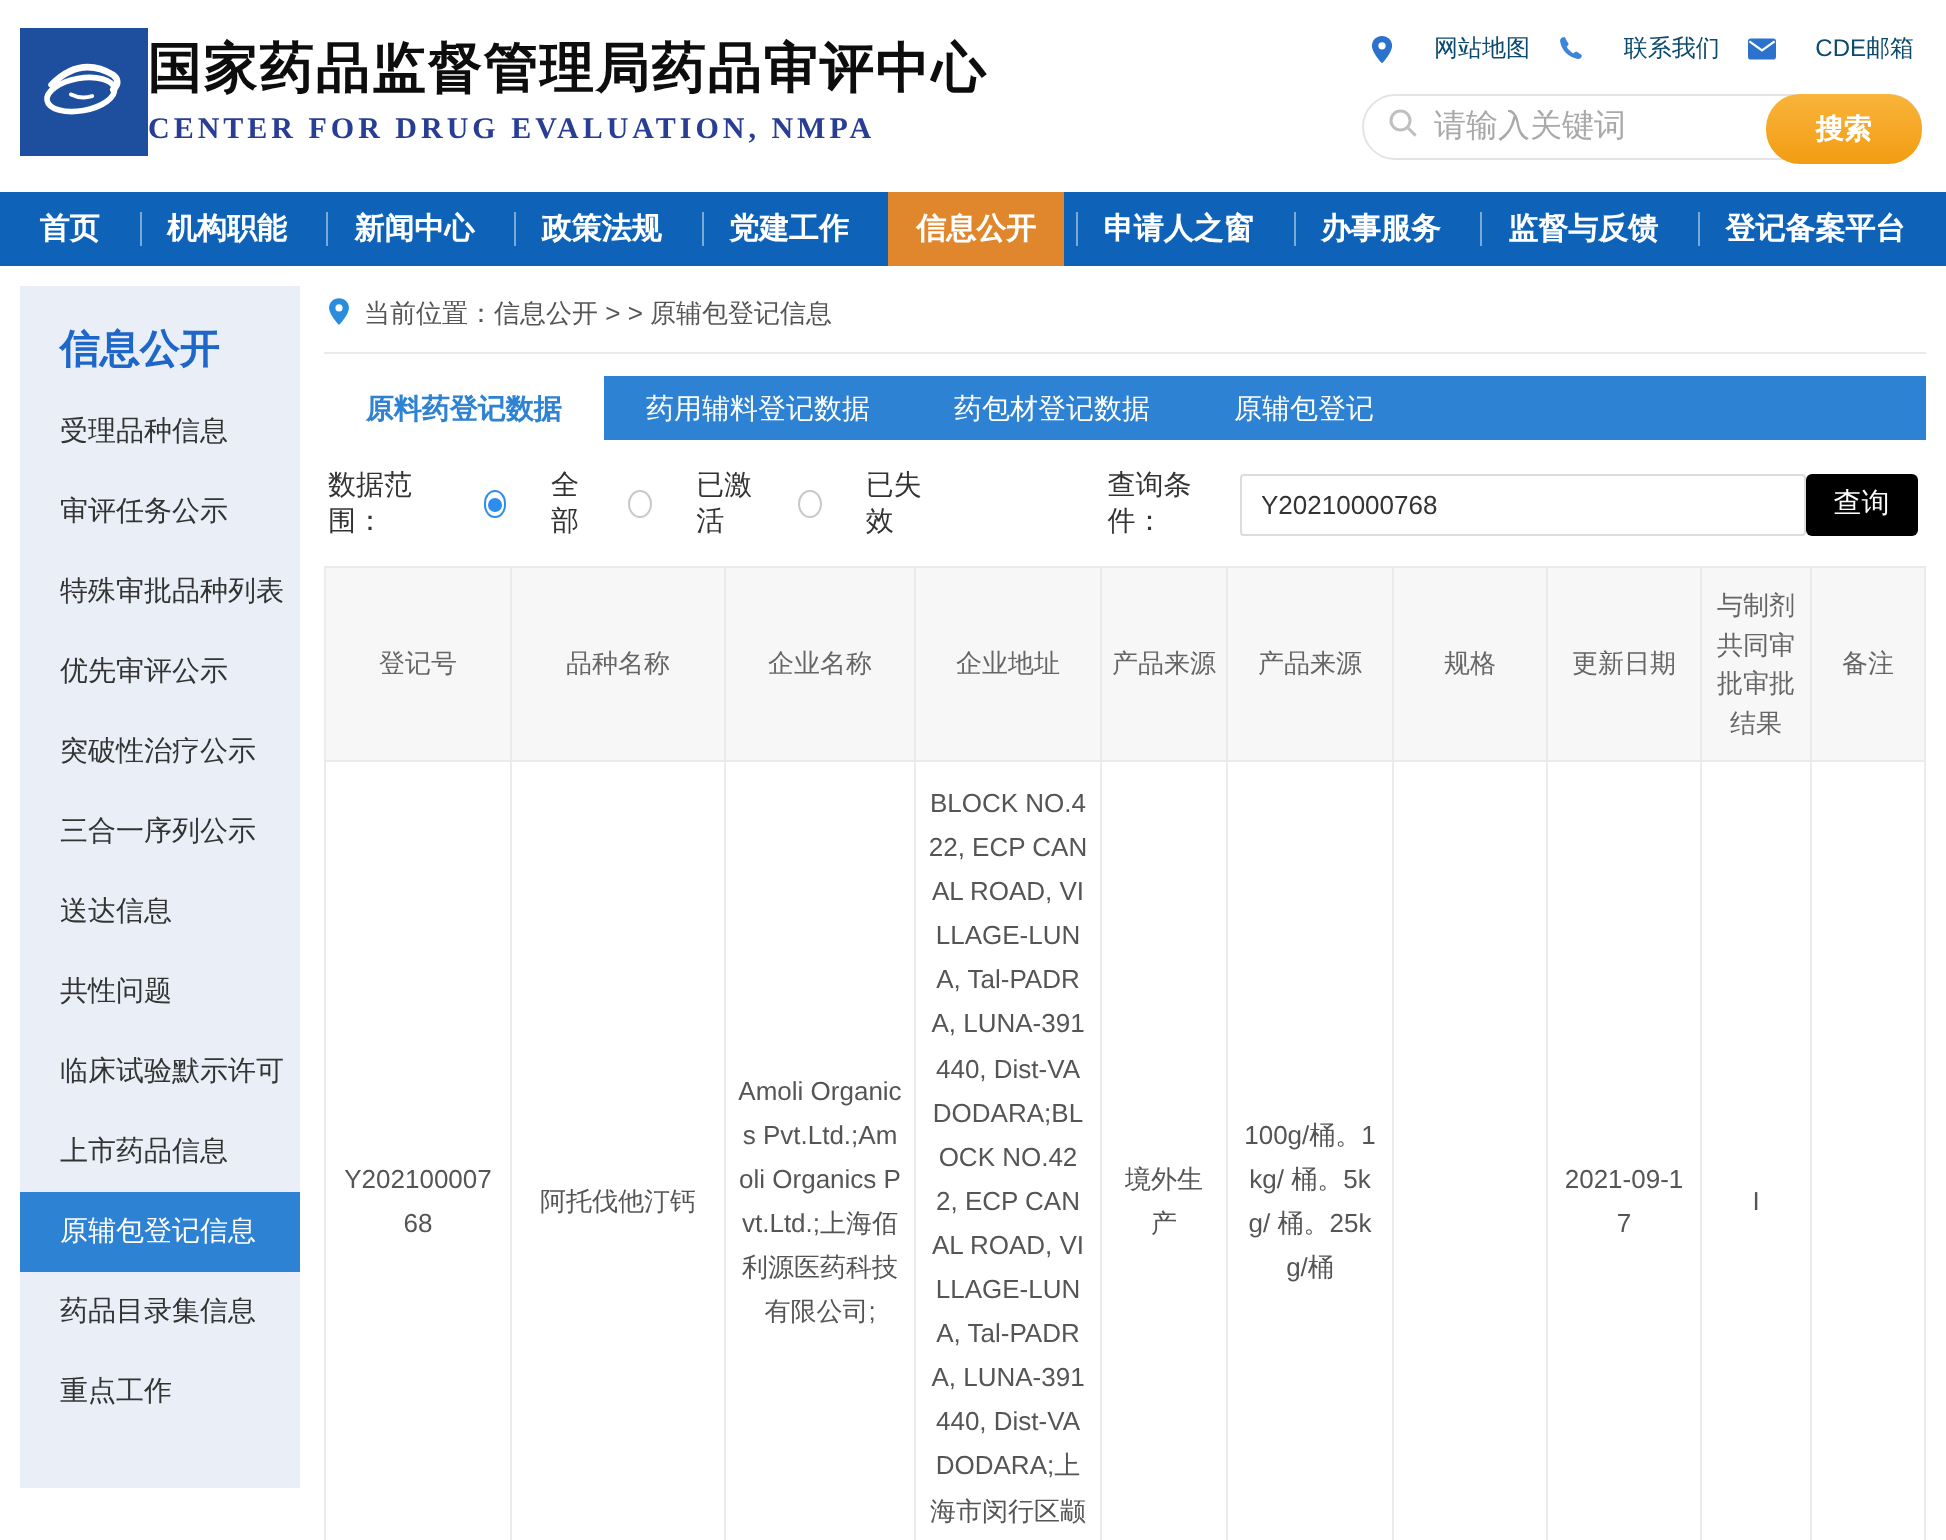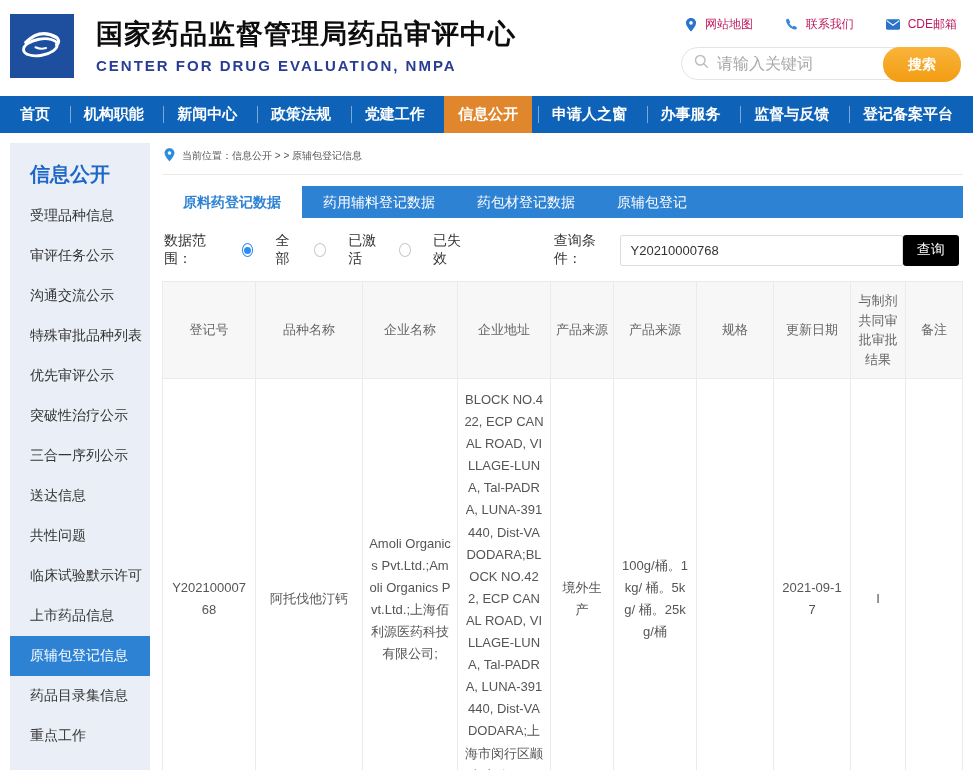--- a/index.html
+++ b/index.html
@@ -3,26 +3,26 @@
 <meta charset="utf-8">
 <style>
   * { margin:0; padding:0; box-sizing:border-box; }
   html,body { width:973px; height:770px; overflow:hidden; background:#fff;
     font-family:"Liberation Sans","DejaVu Sans",sans-serif; }
 
   
   .header { position:relative; height:96px; background:#fff; }
   .logo { position:absolute; left:10px; top:14px; width:64px; height:64px; background:#1e4f9e;
     display:flex; align-items:center; justify-content:center; }
-  .brand { position:absolute; left:96px; top:16px; }
+  .brand { position:absolute; left:74px; top:16px;font-family:Liberation Serif, serif; }
   .brand-title { font-size:27px; font-weight:bold; color:#0d0d0d; letter-spacing:1px; }
   .brand-sub { margin-top:5px; font-size:15px; font-weight:bold; color:#283d94; letter-spacing:2px; }
   .hdr-right { position:absolute; right:12px; top:16px; width:280px; }
   .quick-links { display:flex; justify-content:space-between; padding:0 4px; }
-  .qlink { display:flex; align-items:center; gap:8px; font-size:12px; color:#be185d; cursor:pointer; }
+  .qlink { display:flex; align-items:center; gap:20px; font-size:12px; color:#0c4a6e; cursor:pointer; }
   .qlink svg { display:block; }
   .searchbar { position:relative; margin-top:14px; width:280px; height:33px;
     border:1px solid #e4e4e4; border-radius:17px; background:#fff; display:flex; align-items:center; }
   .searchbar .mag { margin-left:12px; }
   .search-input { flex:1; border:none; outline:none; font-size:16px; color:#333; margin-left:8px;
     background:transparent; font-family:inherit; }
   .search-input::placeholder { color:#a9a9a9; }
   .search-btn { position:absolute; right:-1px; top:-1px; height:35px; width:78px; border:none;
     border-radius:17px; background:linear-gradient(#f9b43a,#f29c13); color:#fff; font-size:14px;
     font-weight:bold; cursor:pointer; font-family:inherit; }
@@ -38,21 +38,21 @@
   .nav-item.active::before { display:none; }
 
   
   .page { display:flex; align-items:flex-start; }
   .sidebar { width:175px; margin:10px 0 0 10px; background:#eaeff7; padding:16px 0 28px; }
   .sb-title { margin:2px 0 8px 20px; font-size:20px; font-weight:bold; color:#1f66c9; }
   .sb-item { padding:11px 0 11px 20px; font-size:14px; color:#333; cursor:pointer; }
   .sb-item.active { background:#2e82d3; color:#fff; }
 
   .main { flex:1; margin:8px 10px 0 12px; }
-  .breadcrumb { display:flex; align-items:center; gap:7px; padding:7px 2px 10px; font-size:10px;
+  .breadcrumb { display:flex; align-items:center; gap:7px; padding:7px 2px 10px; font-size:13px;
     color:#555; border-bottom:1px solid #eaeaea; margin-bottom:11px; }
 
   .tabs { display:flex; background:#2e82d3; height:32px; }
   .tab { padding:0 21px; line-height:32px; font-size:14px; color:#fff; cursor:pointer; }
   .tab.active { background:#fff; color:#2e82d3; font-weight:bold; }
 
   
   .filter { display:flex; align-items:center; padding:14px 2px 13px; font-size:14px; color:#333; }
   .radio { display:flex; align-items:center; gap:22px; margin-left:16px; cursor:pointer; }
   .rb { width:14px; height:14px; border:1px solid #c9c9c9; border-radius:50%; background:#fff;
@@ -143,21 +143,20 @@
   <div class="nav-item">监督与反馈</div>
   <div class="nav-item">登记备案平台</div>
 </div>
 
 <div class="page">
 
   <div class="sidebar">
     <div class="sb-title">信息公开</div>
     <div class="sb-item">受理品种信息</div>
     <div class="sb-item">审评任务公示</div>
-    <div class="sb-item">沟通交流公示</div>
     <div class="sb-item">特殊审批品种列表</div>
     <div class="sb-item">优先审评公示</div>
     <div class="sb-item">突破性治疗公示</div>
     <div class="sb-item">三合一序列公示</div>
     <div class="sb-item">送达信息</div>
     <div class="sb-item">共性问题</div>
     <div class="sb-item">临床试验默示许可</div>
     <div class="sb-item">上市药品信息</div>
     <div class="sb-item active">原辅包登记信息</div>
     <div class="sb-item">药品目录集信息</div>

